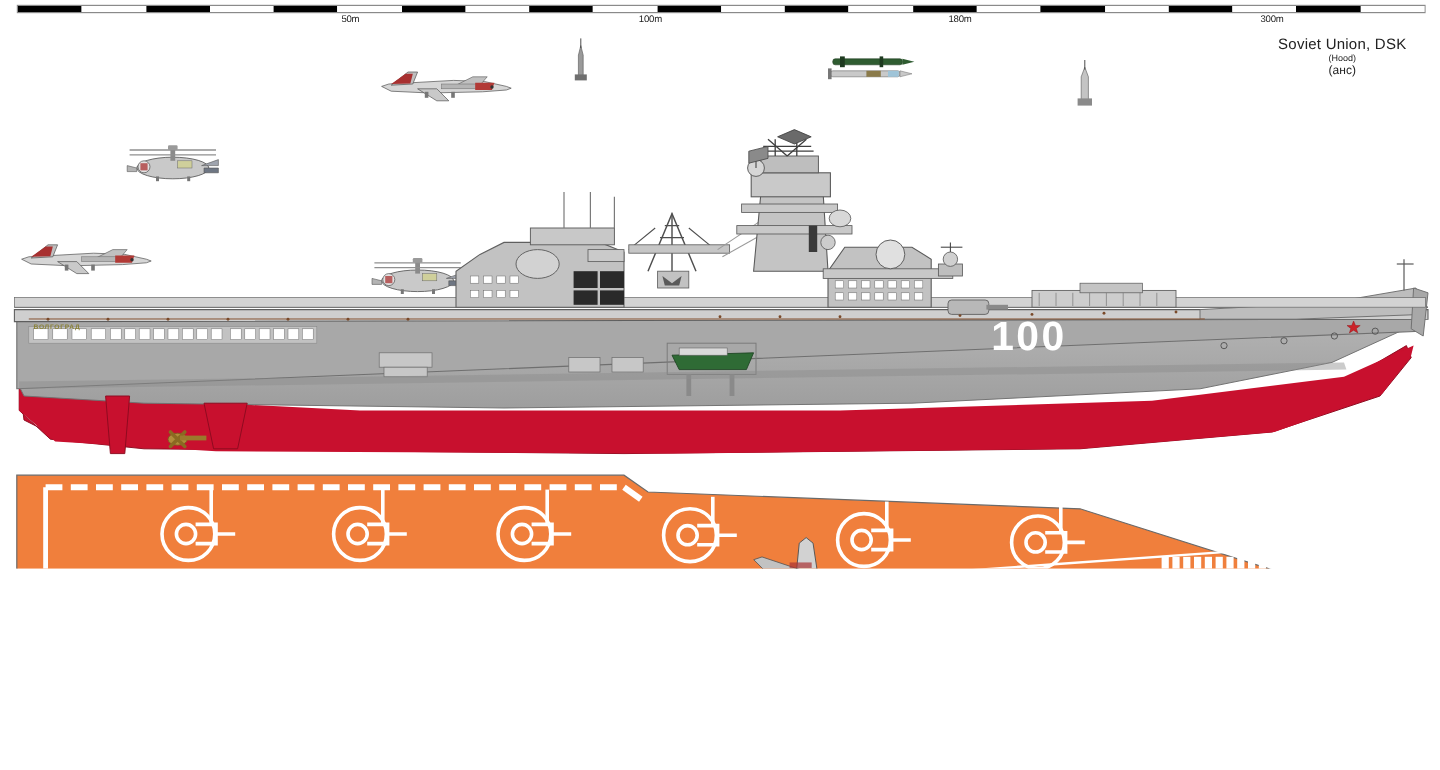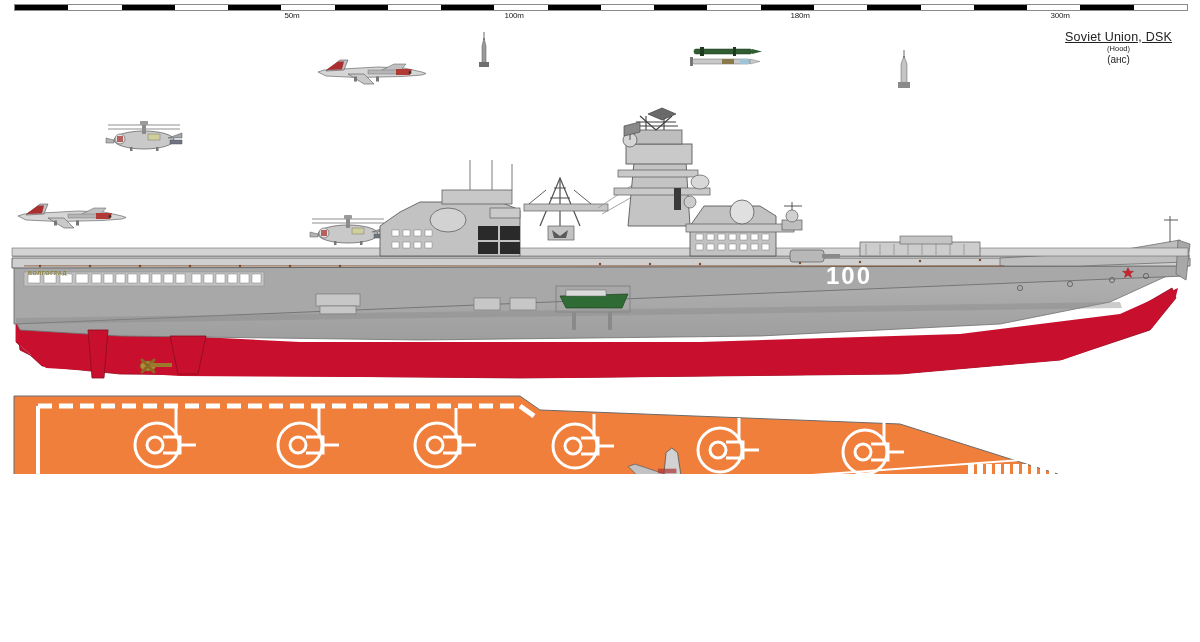--- a/index.html
+++ b/index.html
@@ -22,35 +22,35 @@
   #scalebar .seg { height: 100%; flex: 1 1 auto; }
   #scalebar .seg.on { background: #000000; }
   #scalebar .seg.off { background: #ffffff; }
   .scale-label {
     position: absolute; top: 11px;
     font-size: 8px; color: #1a1a1a; transform: translateX(-50%);
     letter-spacing: -0.2px; white-space: nowrap;
   }
   
   #titleblock { position: absolute; right: 28px; top: 30px; text-align: center; line-height: 1.15; }
-  #titleblock .t1 { font-size: 12.5px; color: #222; letter-spacing: .2px; text-decoration: underline; }
+  #titleblock .t1 { font-size: 12.5px; color: #222; letter-spacing: .2px; }
   #titleblock .t2 { font-size: 7.5px; color: #222; font-weight: normal; margin-top: 1px; }
   #titleblock .t3 { font-size: 10px; color: #222; margin-top: 0px; text-align: center; }
 
   
   .spr { position: absolute; }
   svg { display: block; overflow: visible; }
 
   
   #profile { position: absolute; left: 0; top: 30px; width: 1200px; height: 340px; }
   
   #plan { position: absolute; left: 0; top: 380px; width: 1200px; height: 252px; }
 
   .hull-num {
-    position: absolute; font-size: 24px; font-weight: bold; color: #ffffff;
+    position: absolute; font-size: 34px; font-weight: bold; color: #ffffff;
     letter-spacing: 2px; font-family: "Liberation Sans", sans-serif;
   }
   .stern-name {
     position: absolute; font-size: 5.5px; font-weight: bold; color: #8a8238;
     letter-spacing: .6px;
   }
 </style>
 </head>
 <body>
 
@@ -75,21 +75,21 @@
         <div class="seg on"></div>
         <div class="seg off"></div>
         <div class="seg on"></div>
         <div class="seg off"></div>
         <div class="seg on"></div>
         <div class="seg off"></div>
         <div class="seg on"></div>
         <div class="seg off"></div>
       </div>
     <div class="scale-label" style="left:292px">50m</div>
-    <div class="scale-label" style="left:514px">100m</div>
+    <div class="scale-label" style="left:542px">100m</div>
     <div class="scale-label" style="left:800px">180m</div>
     <div class="scale-label" style="left:1060px">300m</div>
   </div>
 
   <div id="titleblock">
     <div class="t1">Soviet Union, DSK</div>
     <div class="t2">(Hood)</div>
     <div class="t3">(анс)</div>
   </div>
 

